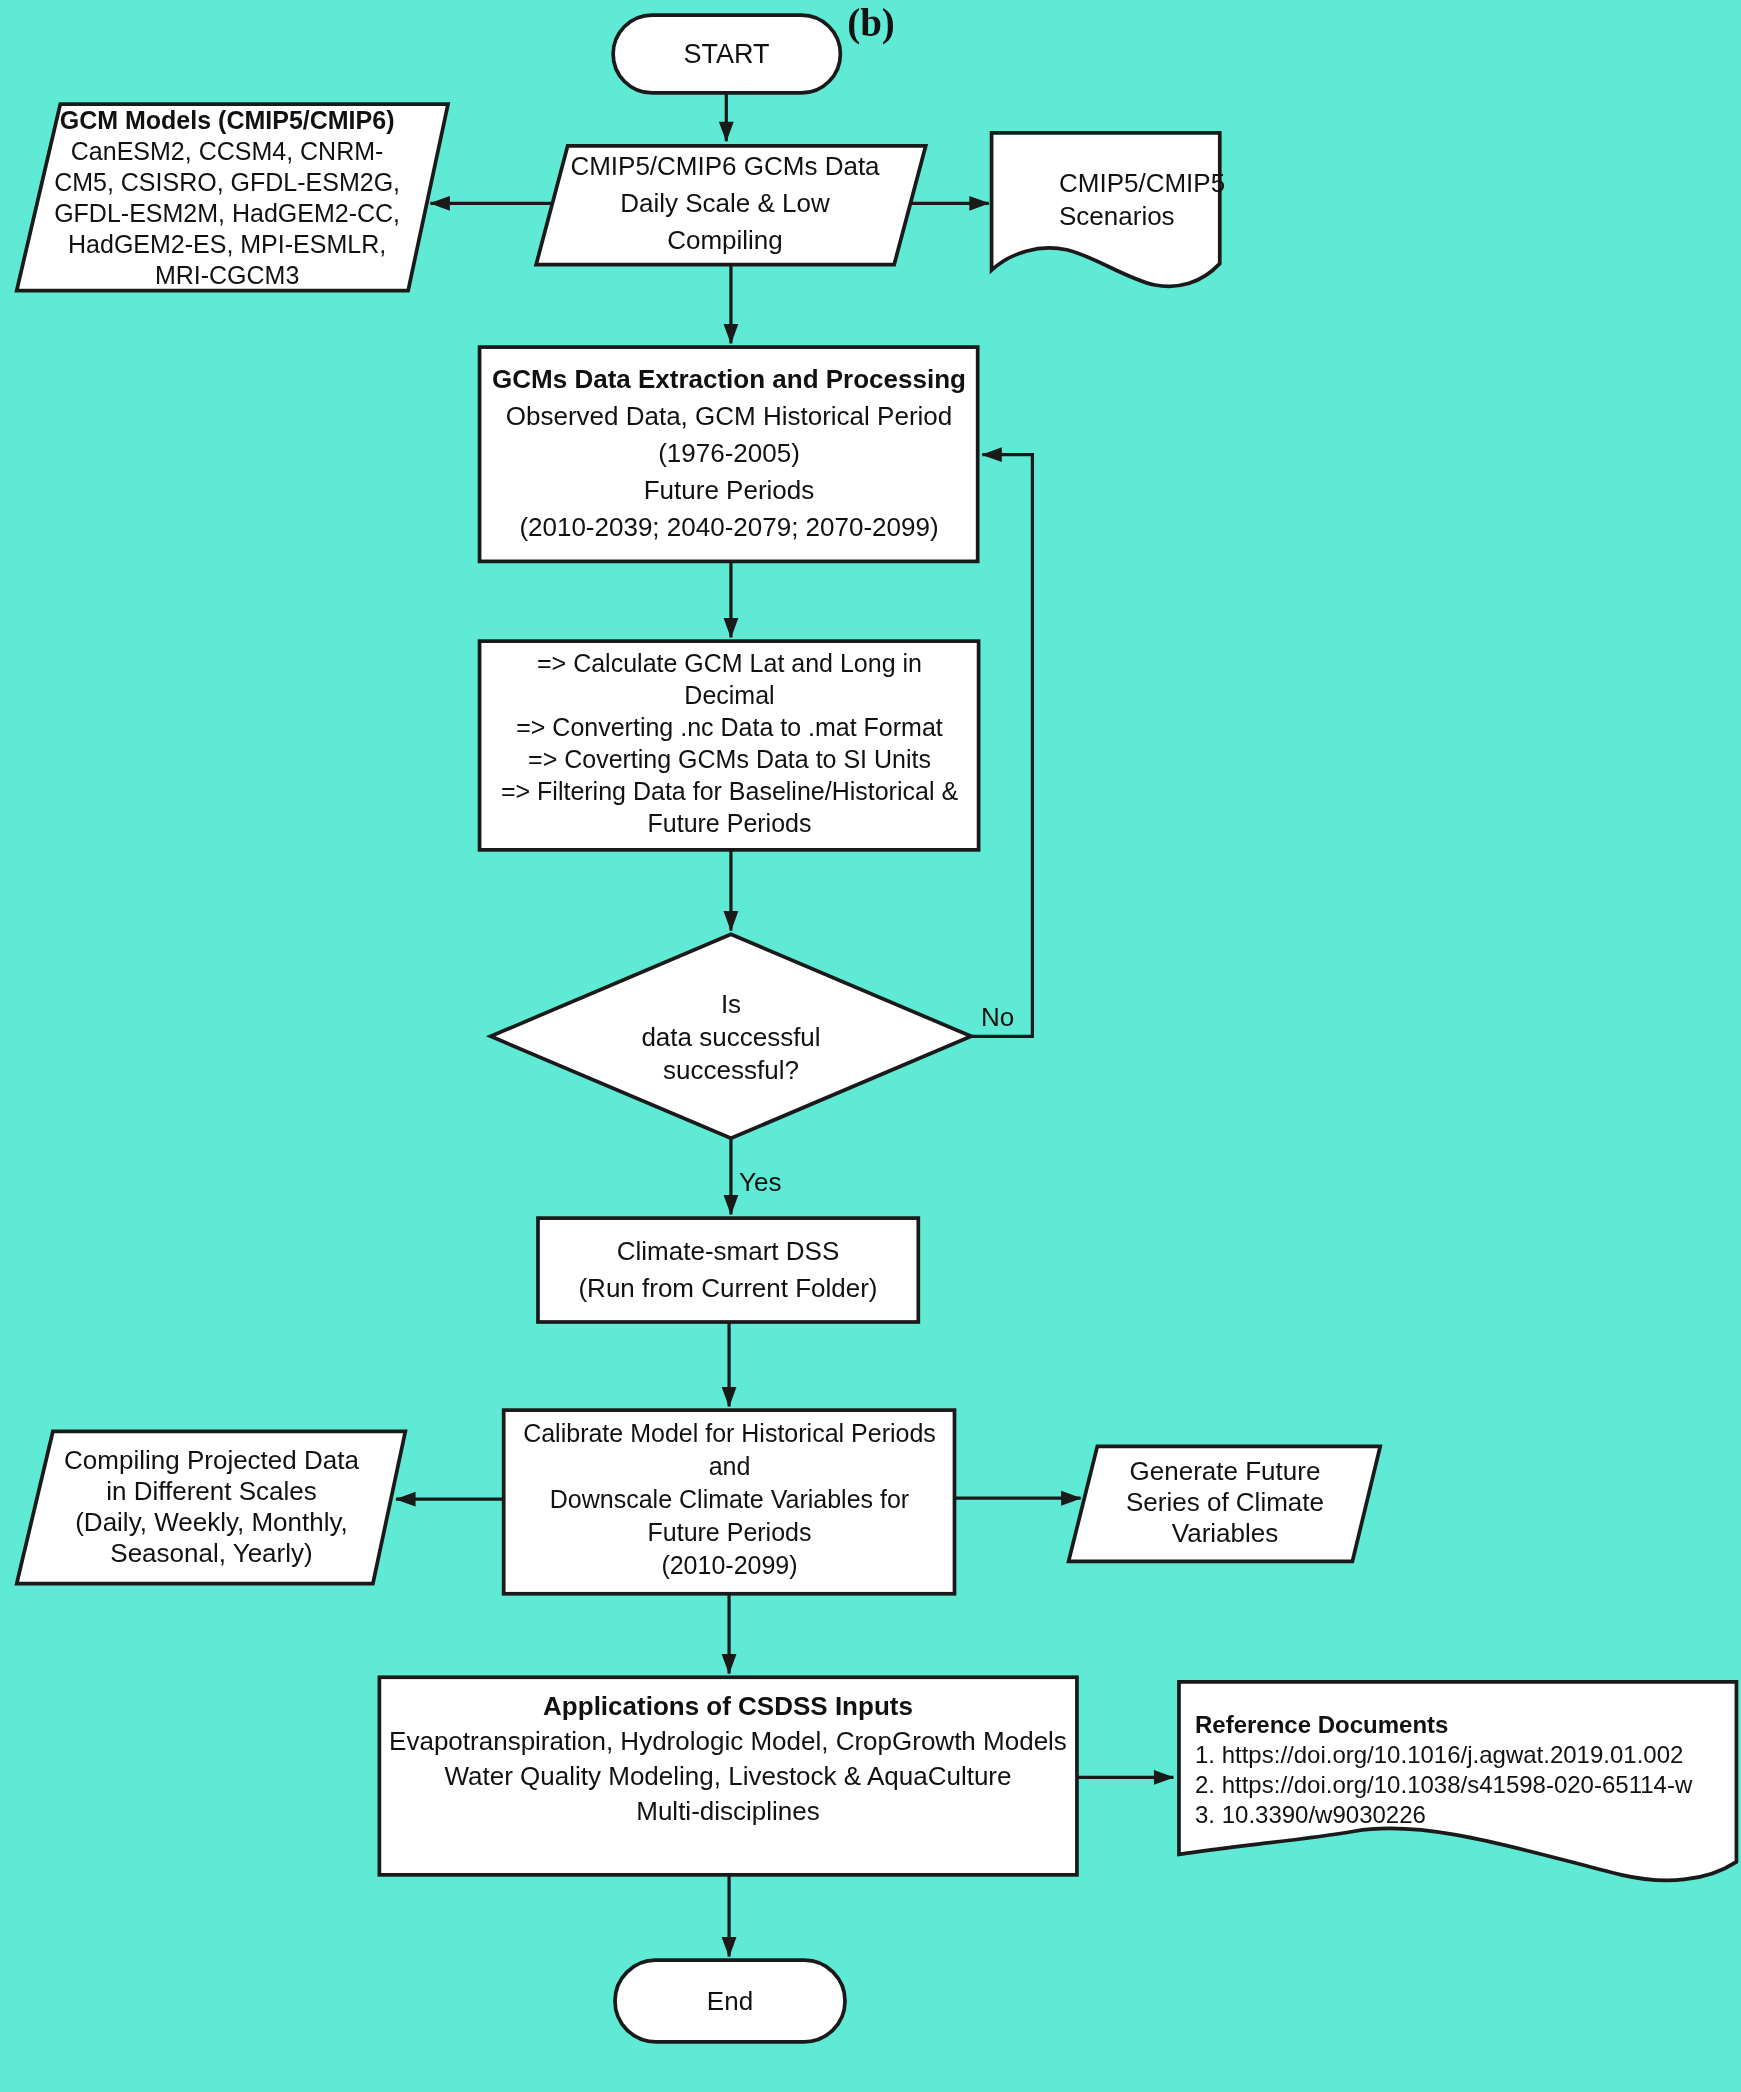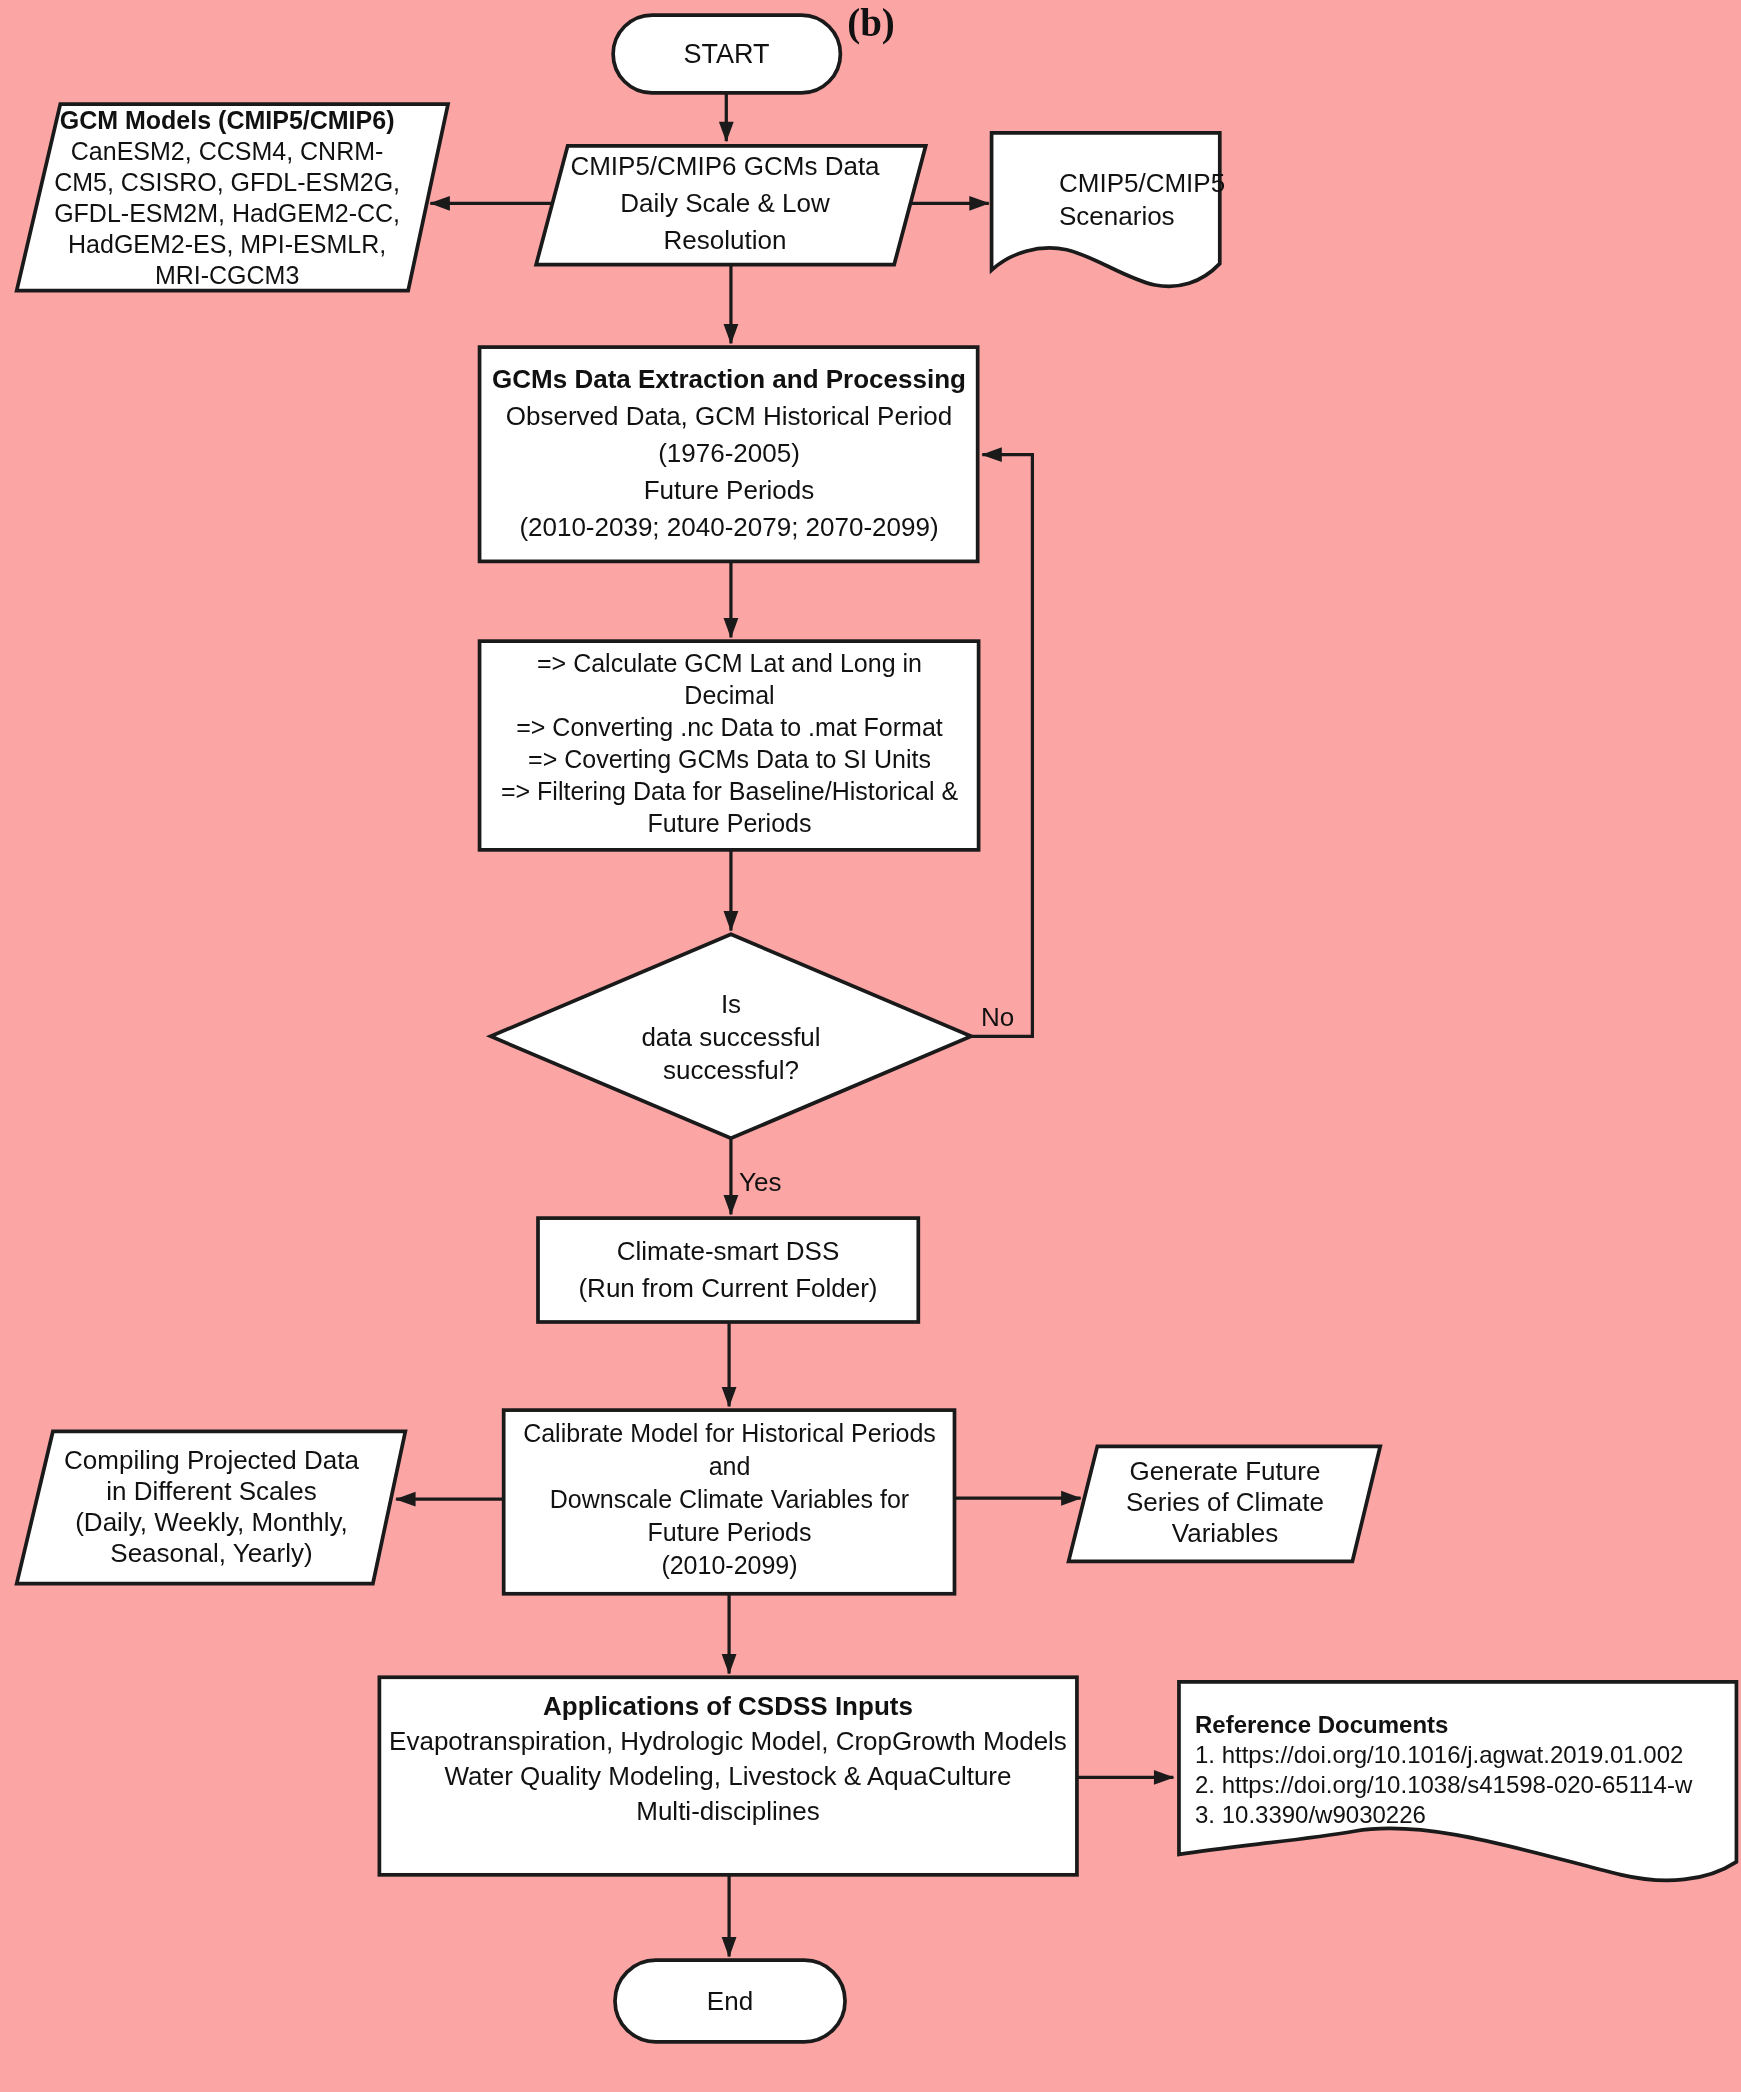--- a/index.html
+++ b/index.html
@@ -1,19 +1,19 @@
 <!DOCTYPE html>
 <html style="font-size:15px"><head>
 <meta charset="utf-8">
 <style>
   html,body { margin:0; padding:0; background:#ffffff; }
   .canvas {
     position:relative;
     width:1742px; height:2093px;
-    background:#fca5a5;
+    background:#5eead4;
     font-family:"Liberation Sans", sans-serif;
     color:#111111;
     overflow:hidden;
   }
   svg.layer { position:absolute; left:0; top:0; }
   svg .shape { fill:#ffffff; stroke:#1a1a1a; stroke-width:4; }
   svg .conn  { fill:none; stroke:#1a1a1a; stroke-width:3.5; }
   .txt { position:absolute; text-align:center; }
   .txt .line { white-space:nowrap; }
   .bold { font-weight:bold; }
@@ -87,21 +87,21 @@
     <div class="line">CanESM2, CCSM4, CNRM-</div>
     <div class="line">CM5, CSISRO, GFDL-ESM2G,</div>
     <div class="line">GFDL-ESM2M, HadGEM2-CC,</div>
     <div class="line">HadGEM2-ES, MPI-ESMLR,</div>
     <div class="line">MRI-CGCM3</div>
   </div>
 
   <div class="txt fs28 lh40" style="left:536px; top:148px; width:378px;">
     <div class="line">CMIP5/CMIP6 GCMs Data</div>
     <div class="line">Daily Scale &amp; Low</div>
-    <div class="line">Resolution</div>
+    <div class="line">Compiling</div>
   </div>
 
   <div class="txt leftalign fs28 lh36" style="left:1023px; top:167px; width:186px;margin-left:36px;">
     <div class="line">CMIP5/CMIP5</div>
     <div class="line">Scenarios</div>
   </div>
 
   <div class="txt fs28 lh40" style="left:480px; top:361px; width:498px;">
     <div class="line bold">GCMs Data Extraction and Processing</div>
     <div class="line">Observed Data, GCM Historical Period</div>

